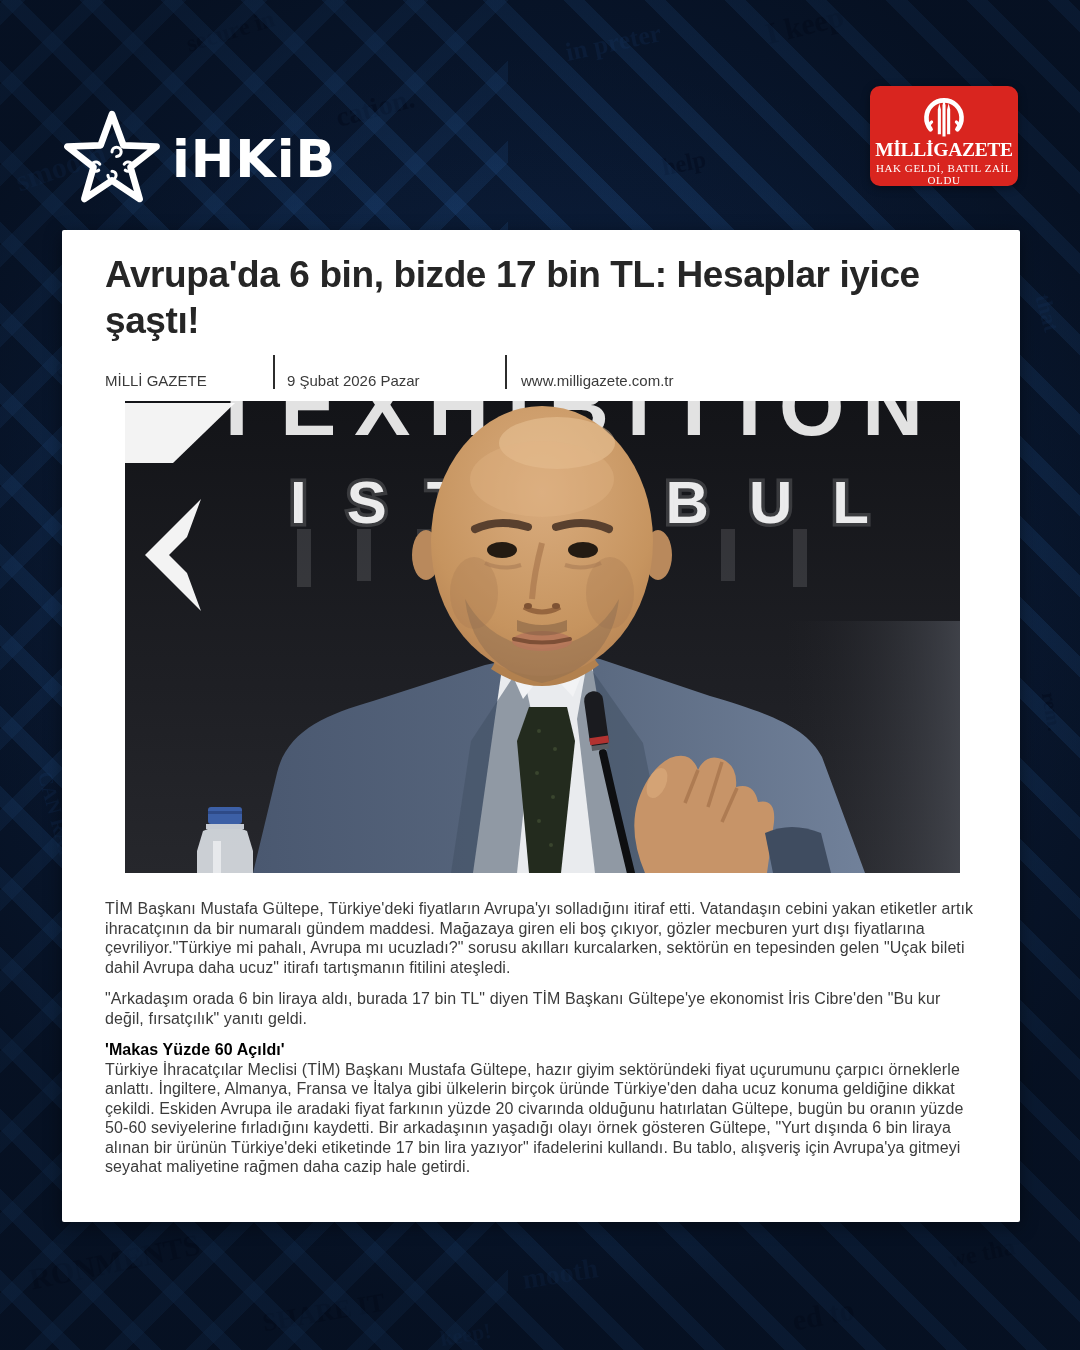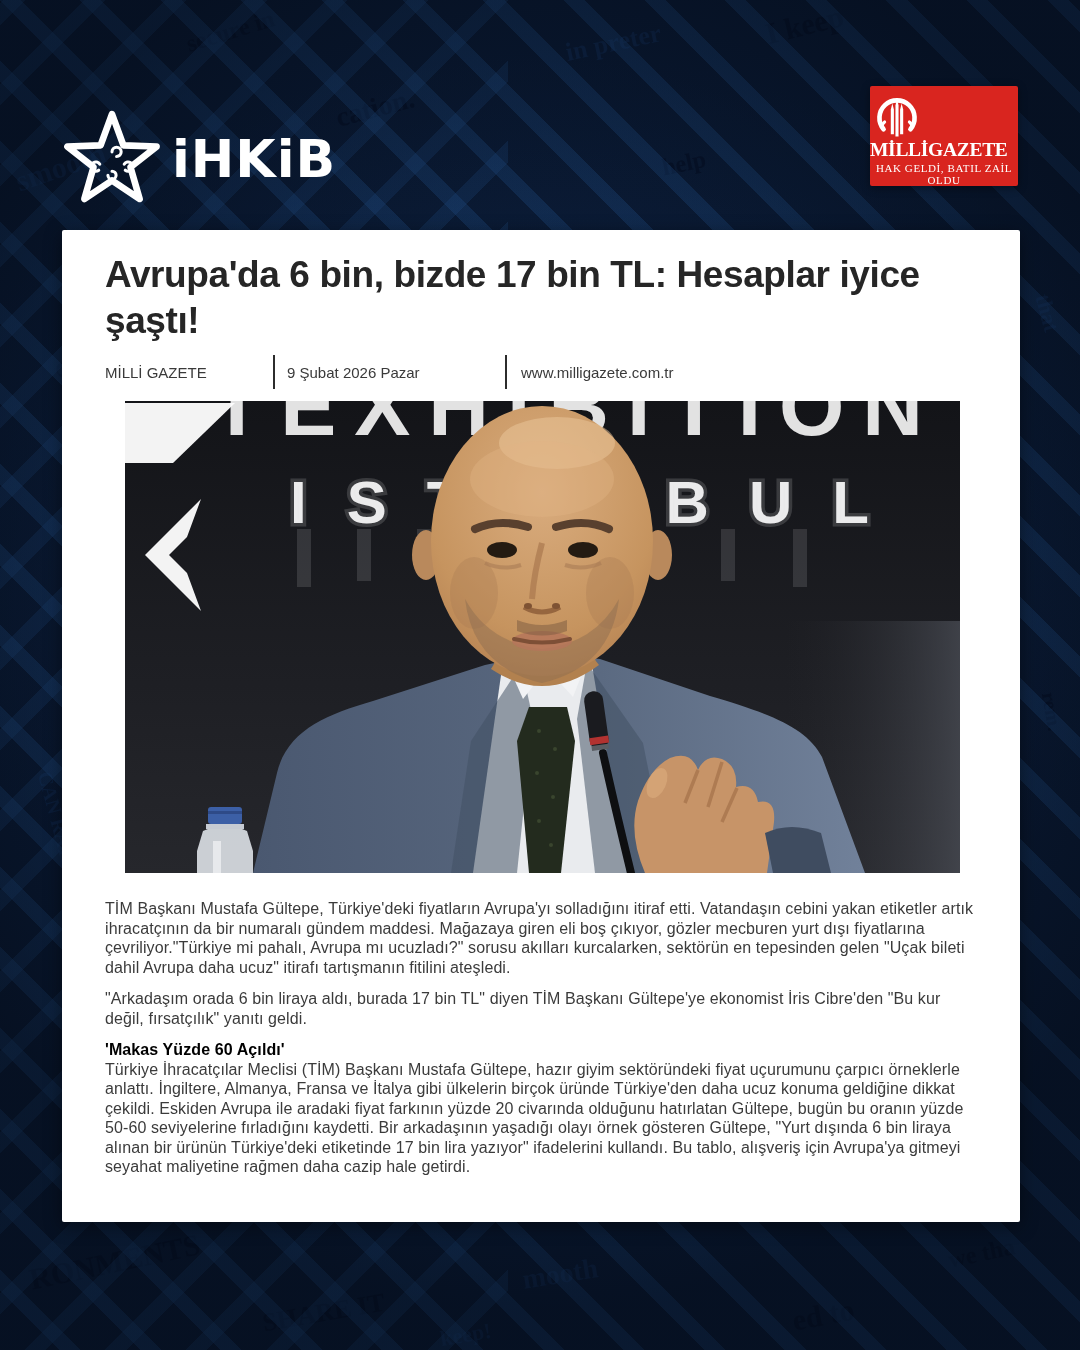--- a/index.html
+++ b/index.html
@@ -24,36 +24,36 @@
   .vignette{position:absolute;inset:0;z-index:2;
     background:radial-gradient(ellipse 62% 52% at 50% 45%, transparent 45%, rgba(3,9,20,.55) 100%);}
 
   
   .topbar{position:absolute;inset:0;z-index:4;pointer-events:none;}
   .ihkib{position:absolute;left:60px;top:108px;display:flex;align-items:center;}
   .ihkib svg{width:104px;height:102px;}
   .ihkib-text{color:#fff;font-size:52px;font-weight:700;letter-spacing:1px;margin-left:8px;
     font-family:"DejaVu Sans", sans-serif;}
   .mg-logo{position:absolute;left:870px;top:86px;width:148px;height:100px;
-    background:var(--brand_red,#d9251f);border-radius:2px;text-align:center;
-    display:flex;flex-direction:column;align-items:flex-start;justify-content:flex-start;
+    background:var(--brand_red,#d9251f);border-radius:10px;text-align:center;
+    display:flex;flex-direction:column;align-items:center;justify-content:flex-start;
     box-shadow:0 2px 8px rgba(0,0,0,.4);}
   .mg-logo svg{width:54px;height:50px;margin-top:5px;}
   .mg-title{color:#fff;font-family:"Liberation Serif", serif;font-weight:700;
     font-size:19.5px;letter-spacing:-.3px;line-height:1;margin-top:1px;}
   .mg-tagline{color:#fff;font-family:Liberation Serif, serif;font-size:11px;
     letter-spacing:.6px;margin-top:3px;}
 
   
   .card{position:absolute;left:62px;top:230px;width:958px;height:992px;z-index:3;
     background:var(--card_white,#fff);border-radius:2px;box-sizing:border-box;
     padding:22px 40px 0 43px;overflow:hidden;box-shadow:0 4px 18px rgba(0,0,0,.45);}
   .headline{margin:0;color:var(--headline_text,#262626);font-size:37px;line-height:1.23;
     font-weight:700;letter-spacing:-.4px;max-width:880px;}
-  .byline{display:flex;align-items:center;margin-top:12px;height:34px;color:#3a3a3a;font-size:15px;}
+  .byline{display:flex;align-items:flex-end;margin-top:12px;height:34px;color:#3a3a3a;font-size:15px;}
   .byline .cell{display:inline-block;}
   .byline .c1{min-width:168px;}
   .byline .c2{min-width:218px;padding-left:12px;}
   .byline .c3{padding-left:14px;}
   .sep{width:2px;height:34px;background:#2c2c2c;display:inline-block;}
   .photo{margin:12px 0 0 20px;width:835px;height:472px;}
   .photo svg{display:block;width:835px;height:472px;background:#141519;}
   .body{margin-top:26px;color:var(--body_text,#3b3b3b);font-size:16px;line-height:1.22;
     max-width:884px;letter-spacing:.1px;}
   .body p{margin:0 0 12px 0;}

